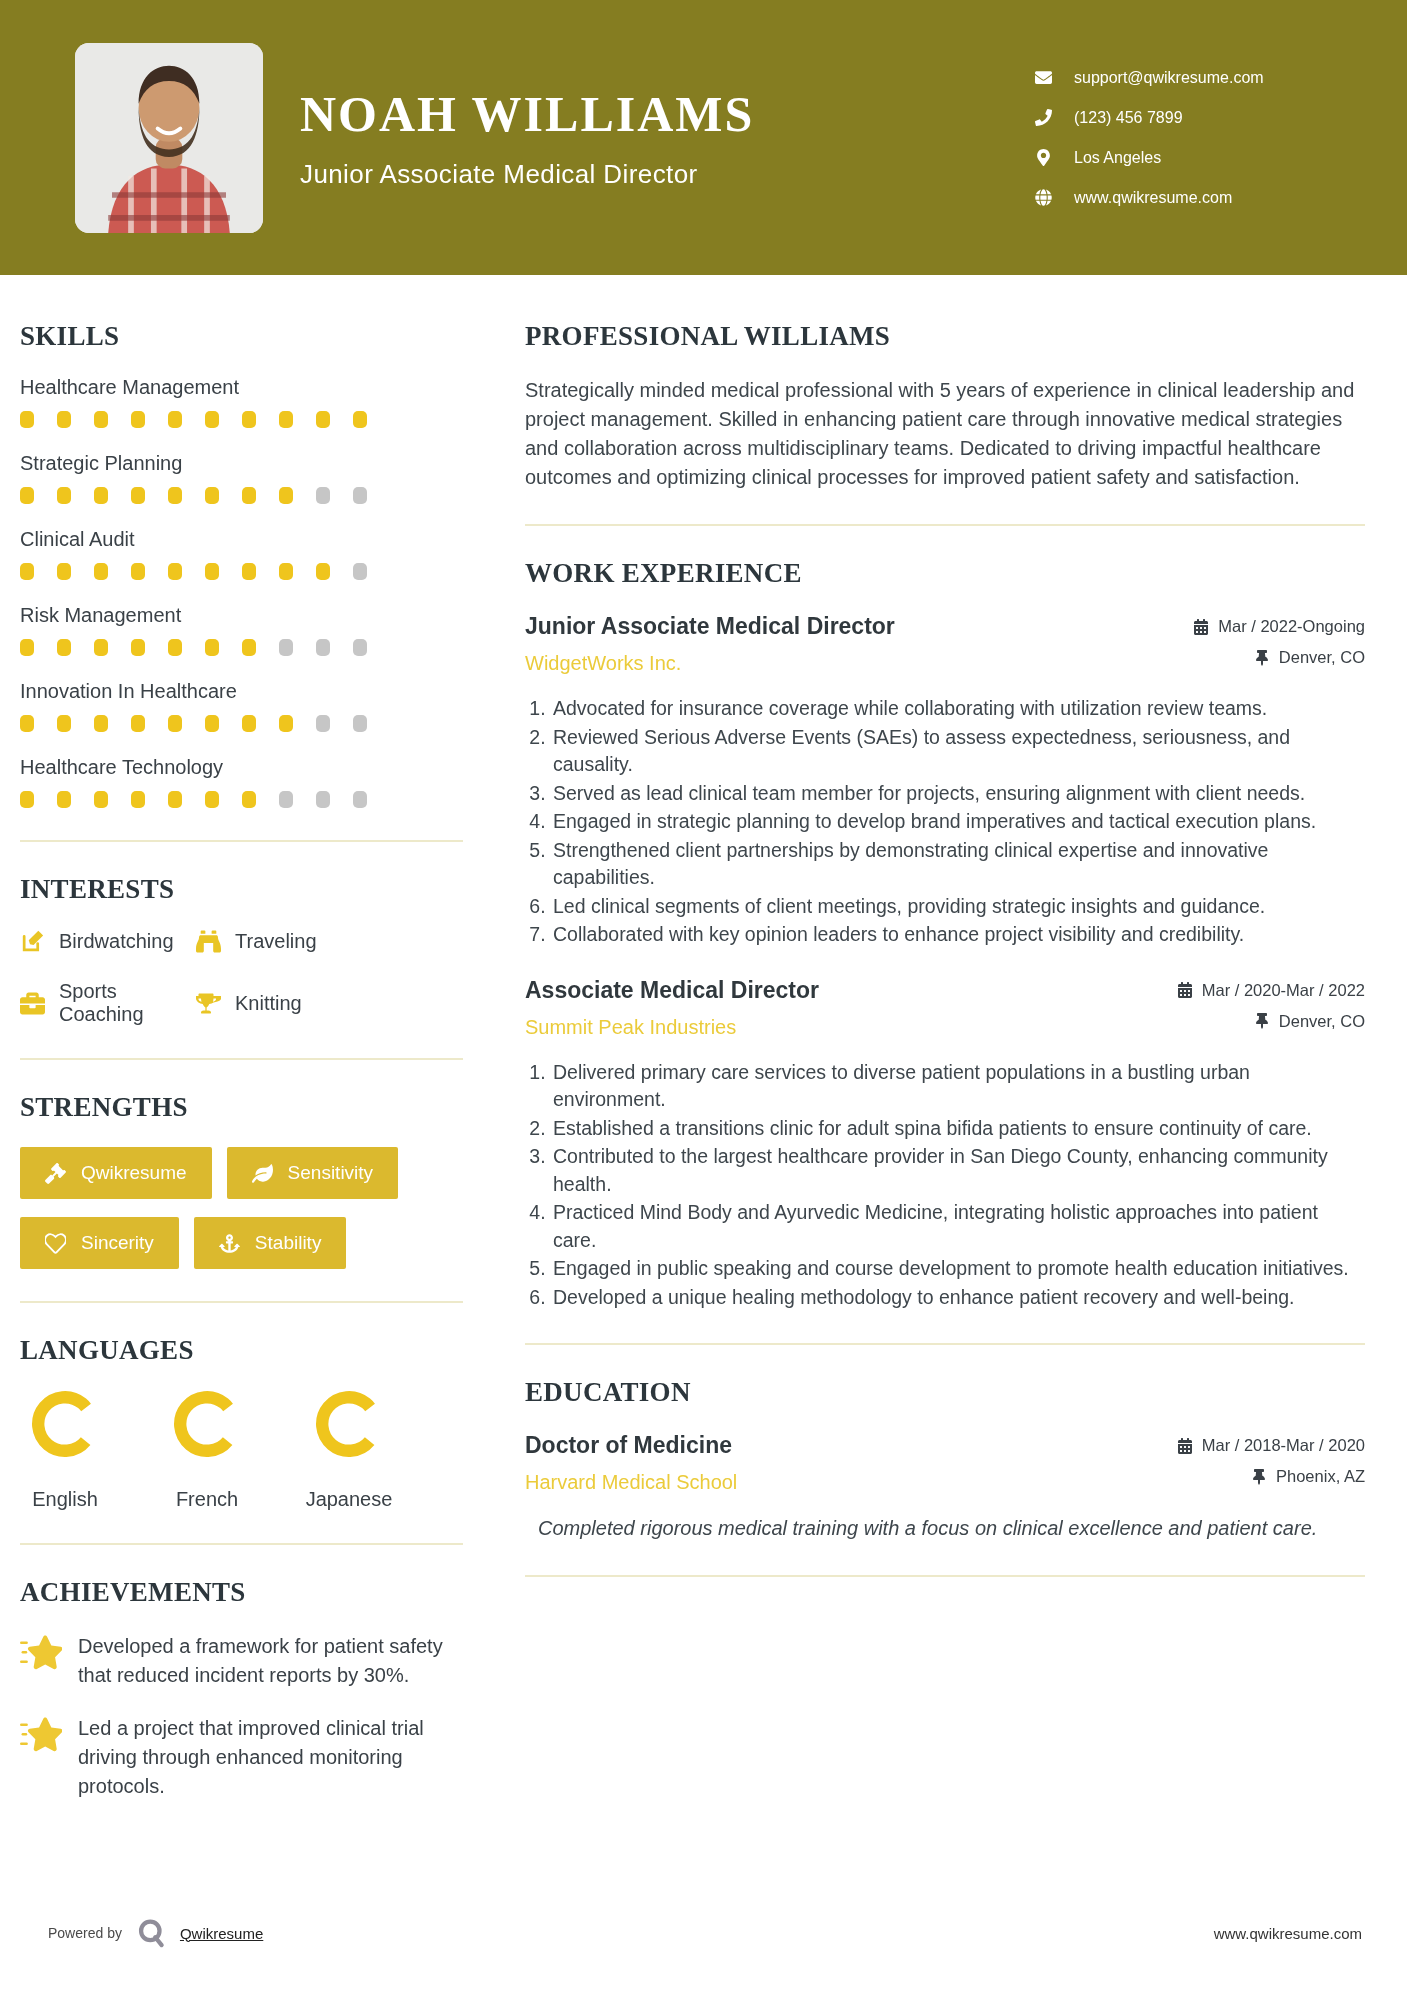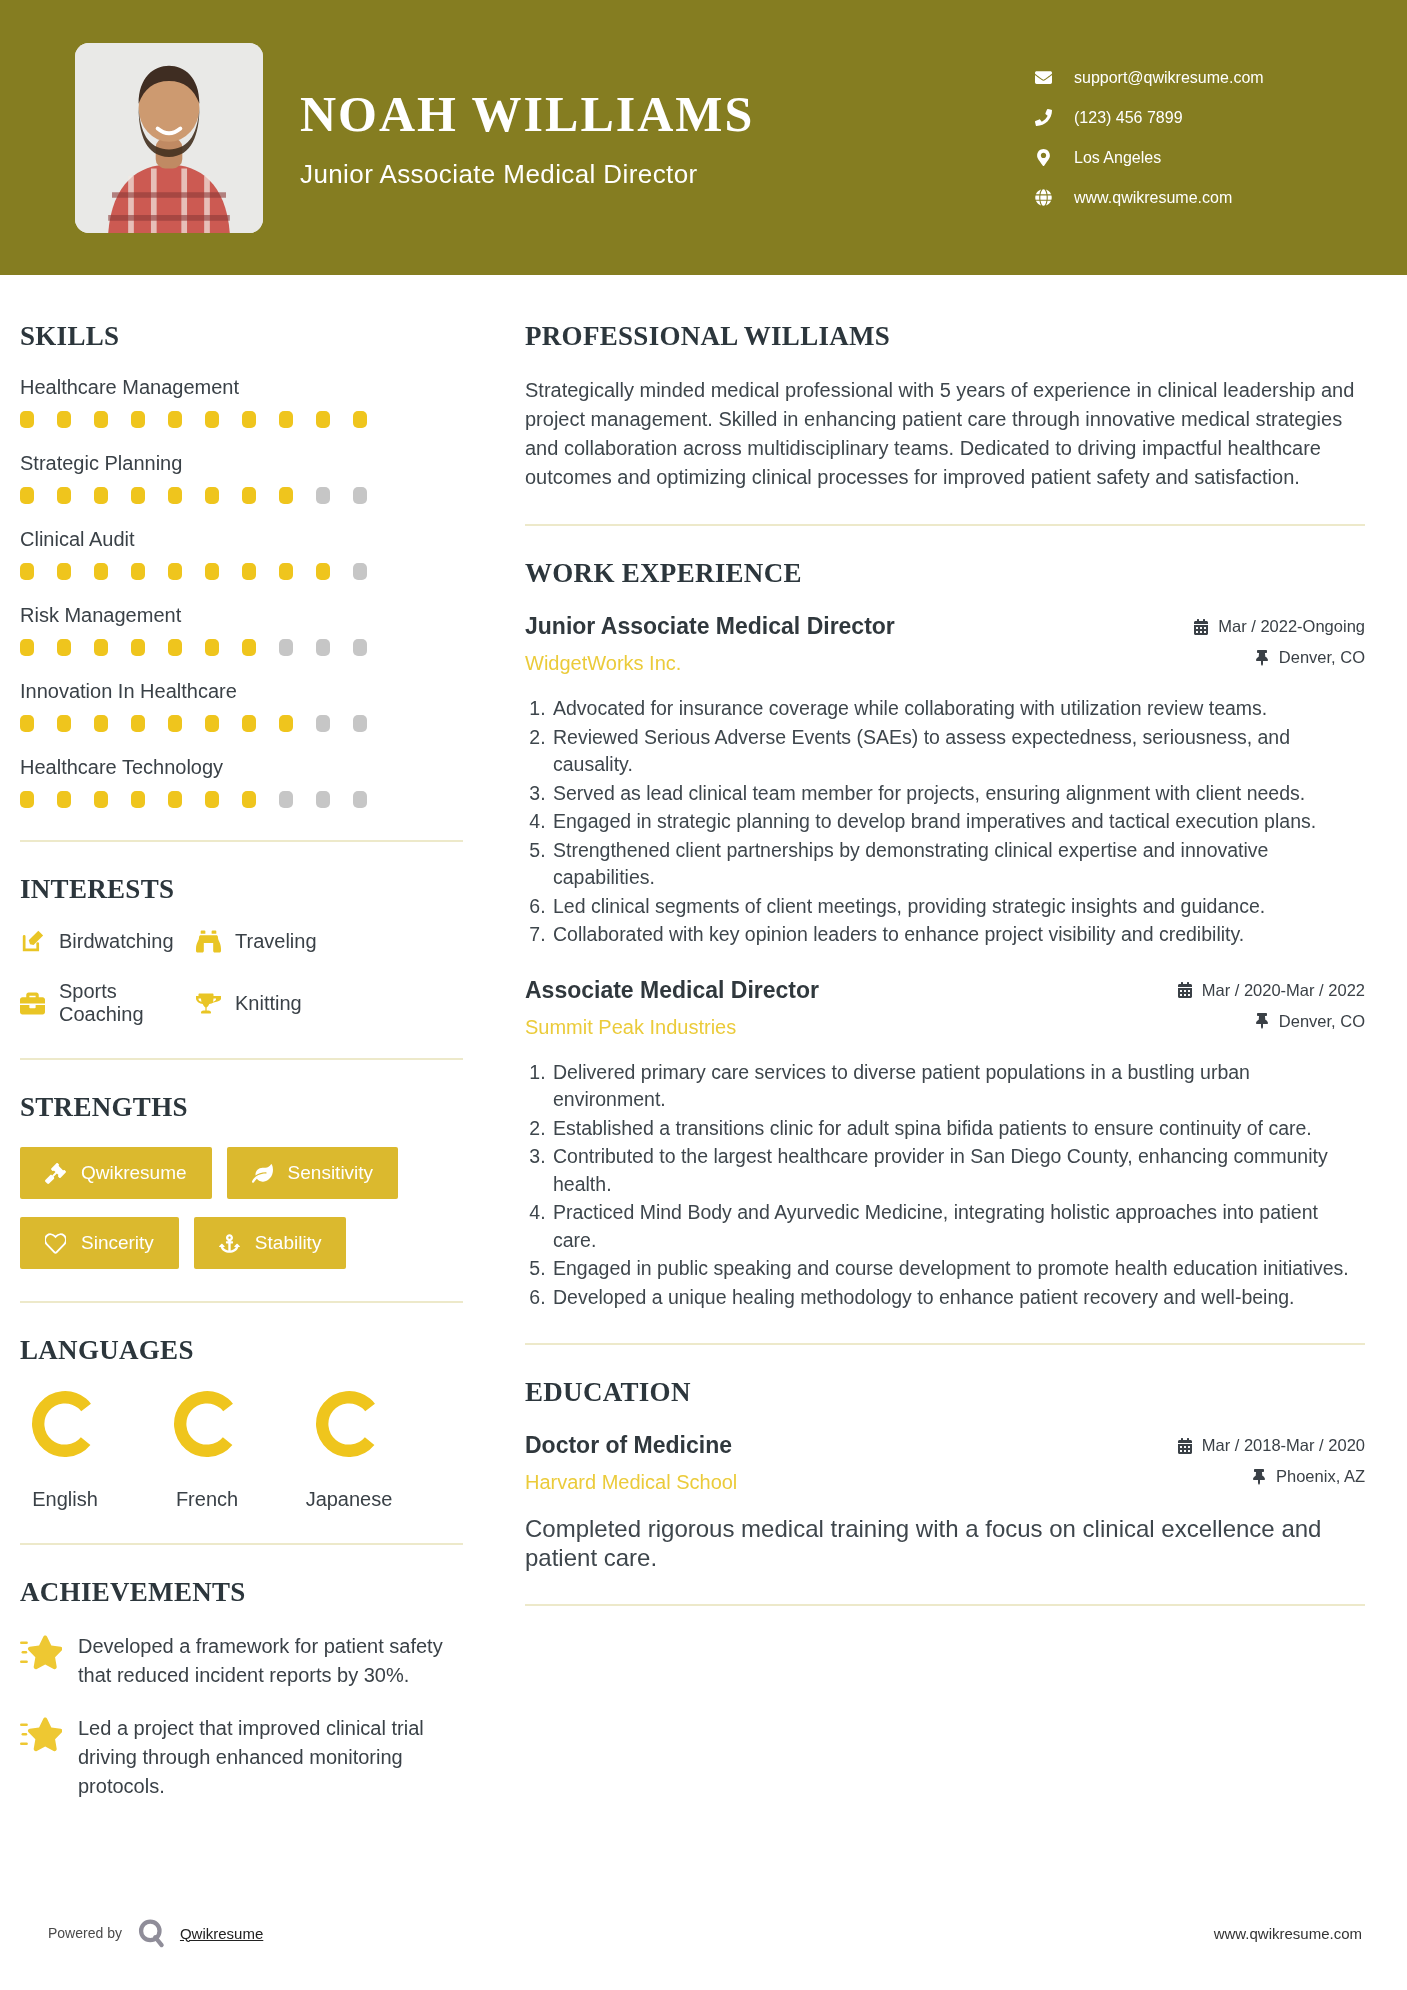--- a/index.html
+++ b/index.html
@@ -55,21 +55,21 @@
   .job{margin-top:6px;margin-bottom:28px;}
   .job-head{display:flex;justify-content:space-between;align-items:flex-start;}
   .job-title-text{font-size:23px;font-weight:700;color:#30383D;}
   .company{color:#EBCB3A;font-size:20px;margin-top:12px;}
   .meta{display:flex;flex-direction:column;align-items:flex-end;gap:12px;font-size:16.5px;color:#3A4046;padding-top:4px;}
   .meta-row{display:flex;align-items:center;gap:9px;}
   .meta-row .mi{width:16px;height:16px;display:inline-flex;}
   .meta-row svg{width:16px;height:16px;fill:#3A4046;}
   ol.bullets{margin:20px 0 0 0;padding-left:26px;font-size:19.5px;line-height:27.5px;color:#3E464C;}
   ol.bullets li{margin-bottom:1px;padding-left:2px;}
-  .edu-desc{font-size:24px;line-height:29px;margin:20px 0 0 0;color:#3E464C;}
+  .edu-desc{font-size:20px;line-height:29px;margin:20px 0 0 13px;color:#3E464C;font-style:italic;}
   
   .footer{position:absolute;left:48px;right:45px;bottom:40px;display:flex;justify-content:space-between;align-items:center;}
   .powered{display:flex;align-items:center;gap:12px;font-size:14px;color:#4A4A4A;}
   .qlogo{width:34px;height:34px;display:inline-flex;}
   .brand-link{color:#222;text-decoration:underline;font-size:15px;}
   .site{font-size:15px;color:#333;}
 </style>
 </head>
 <body>
 

